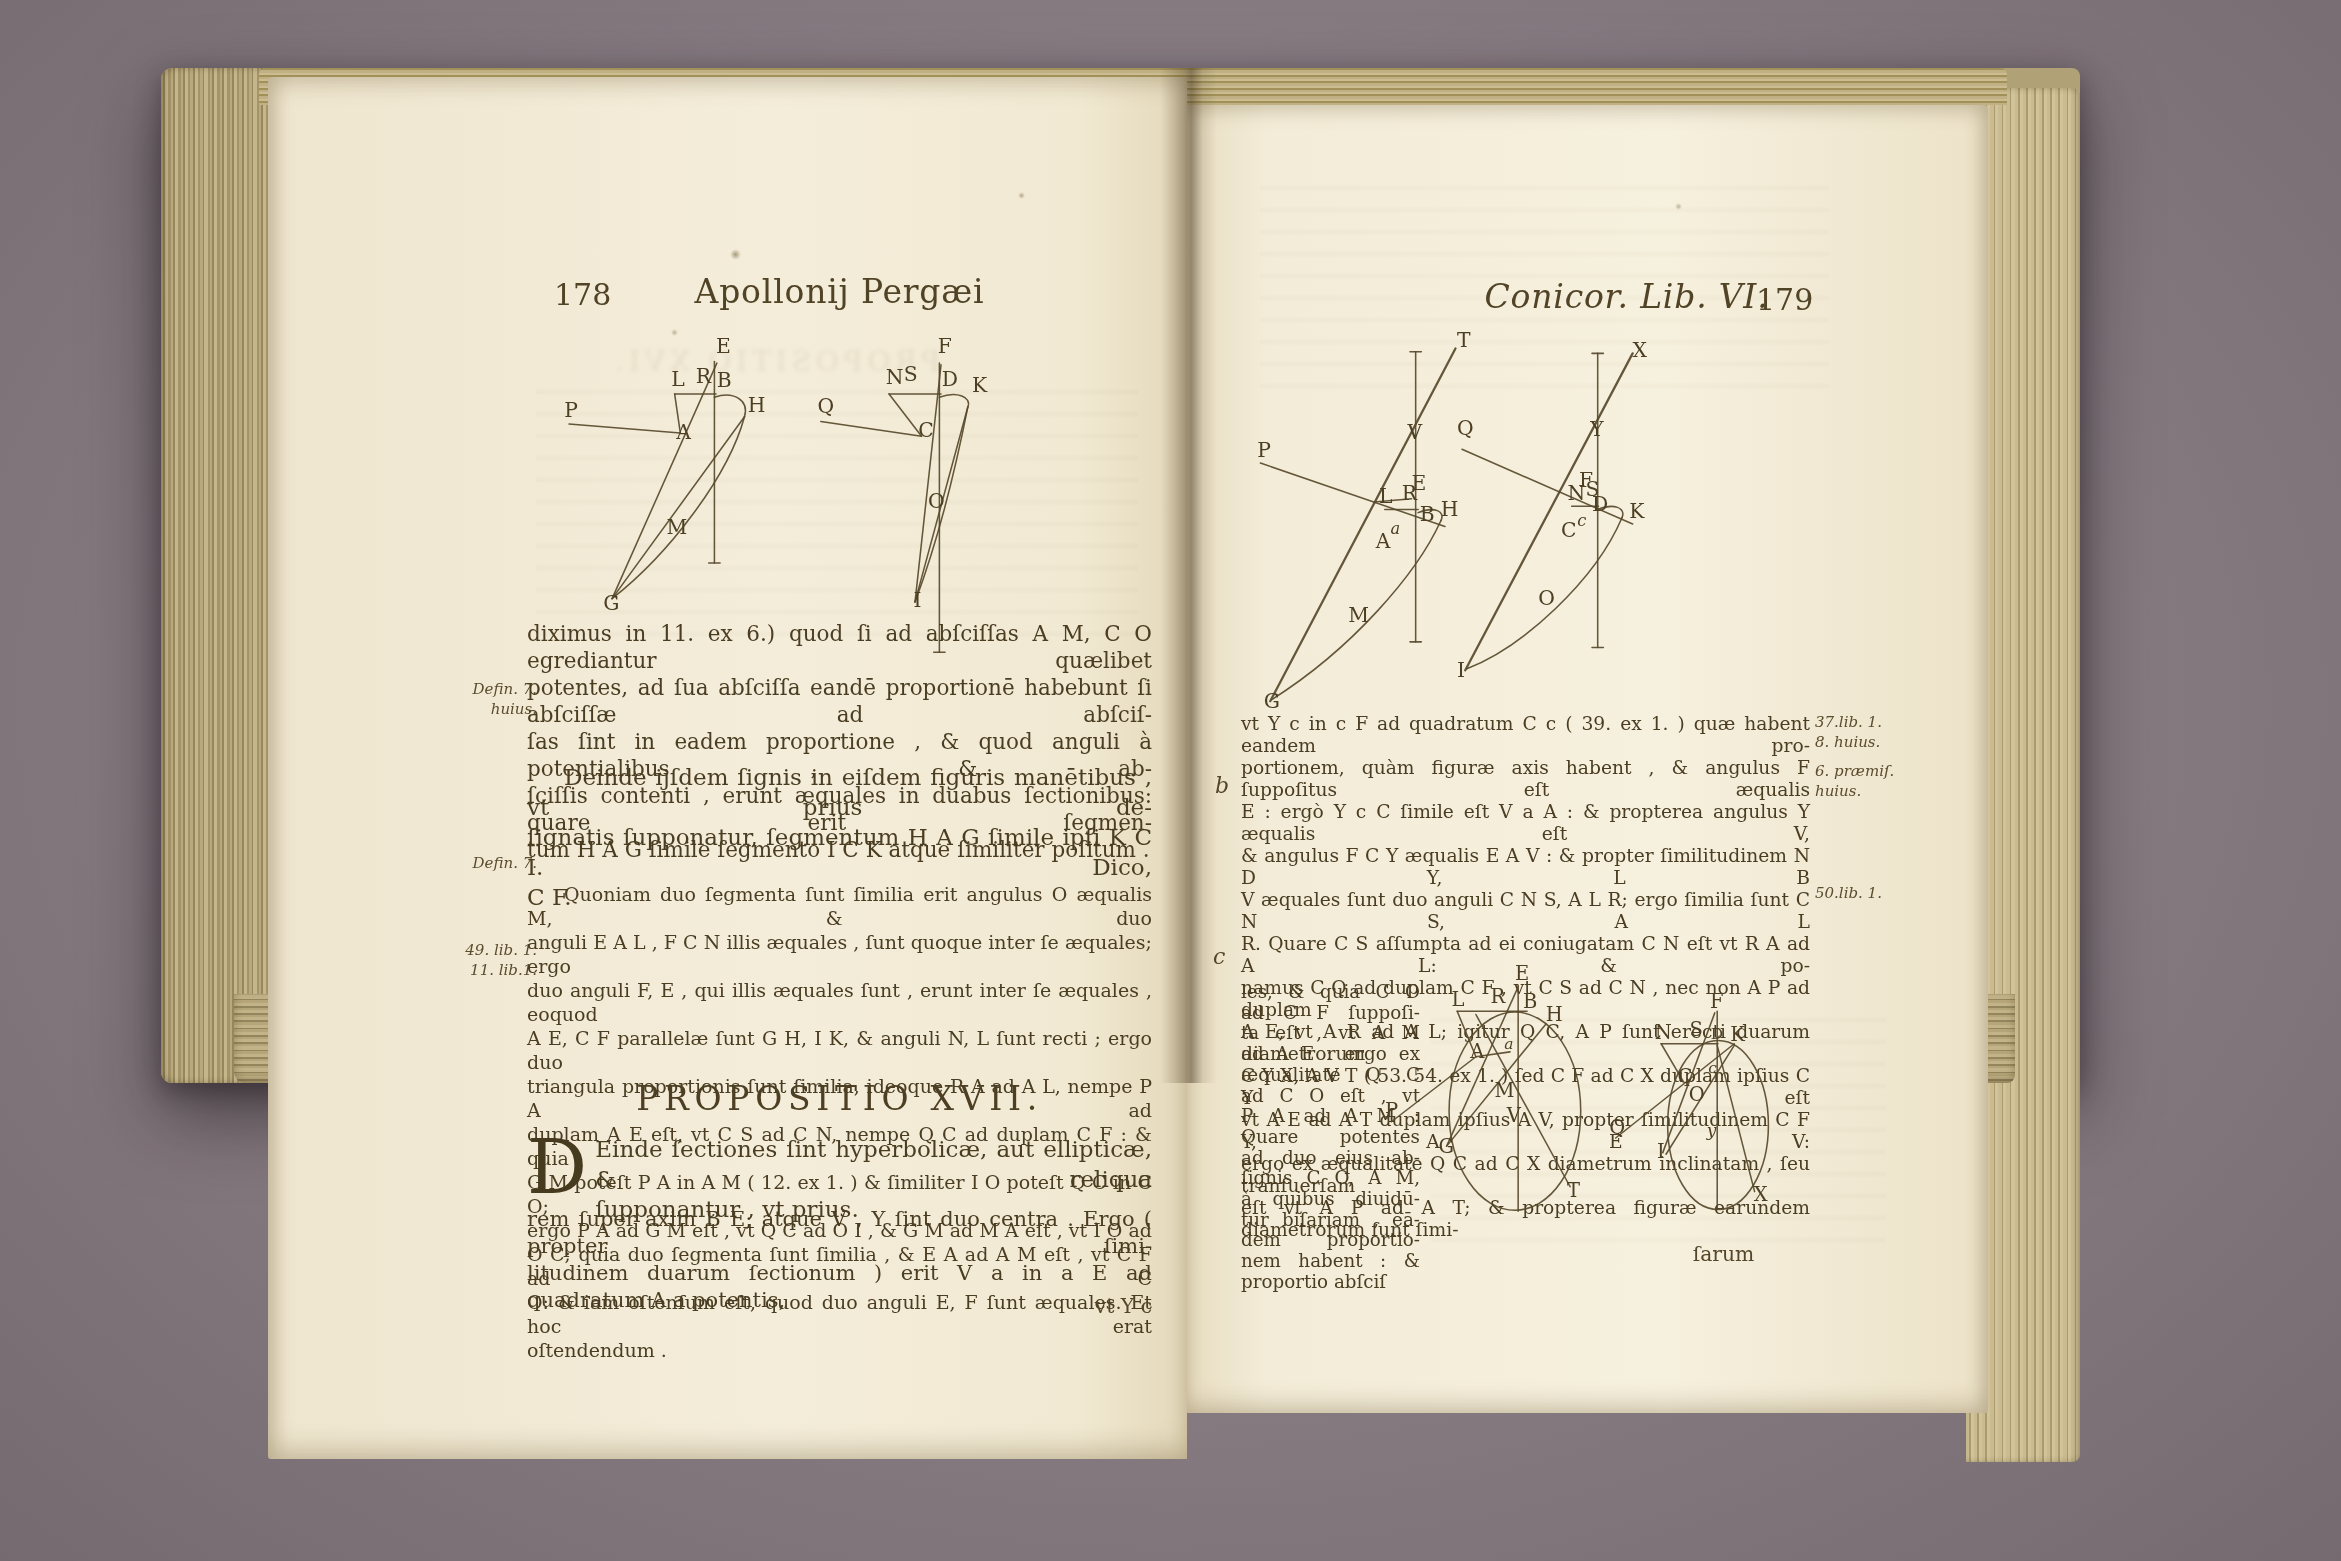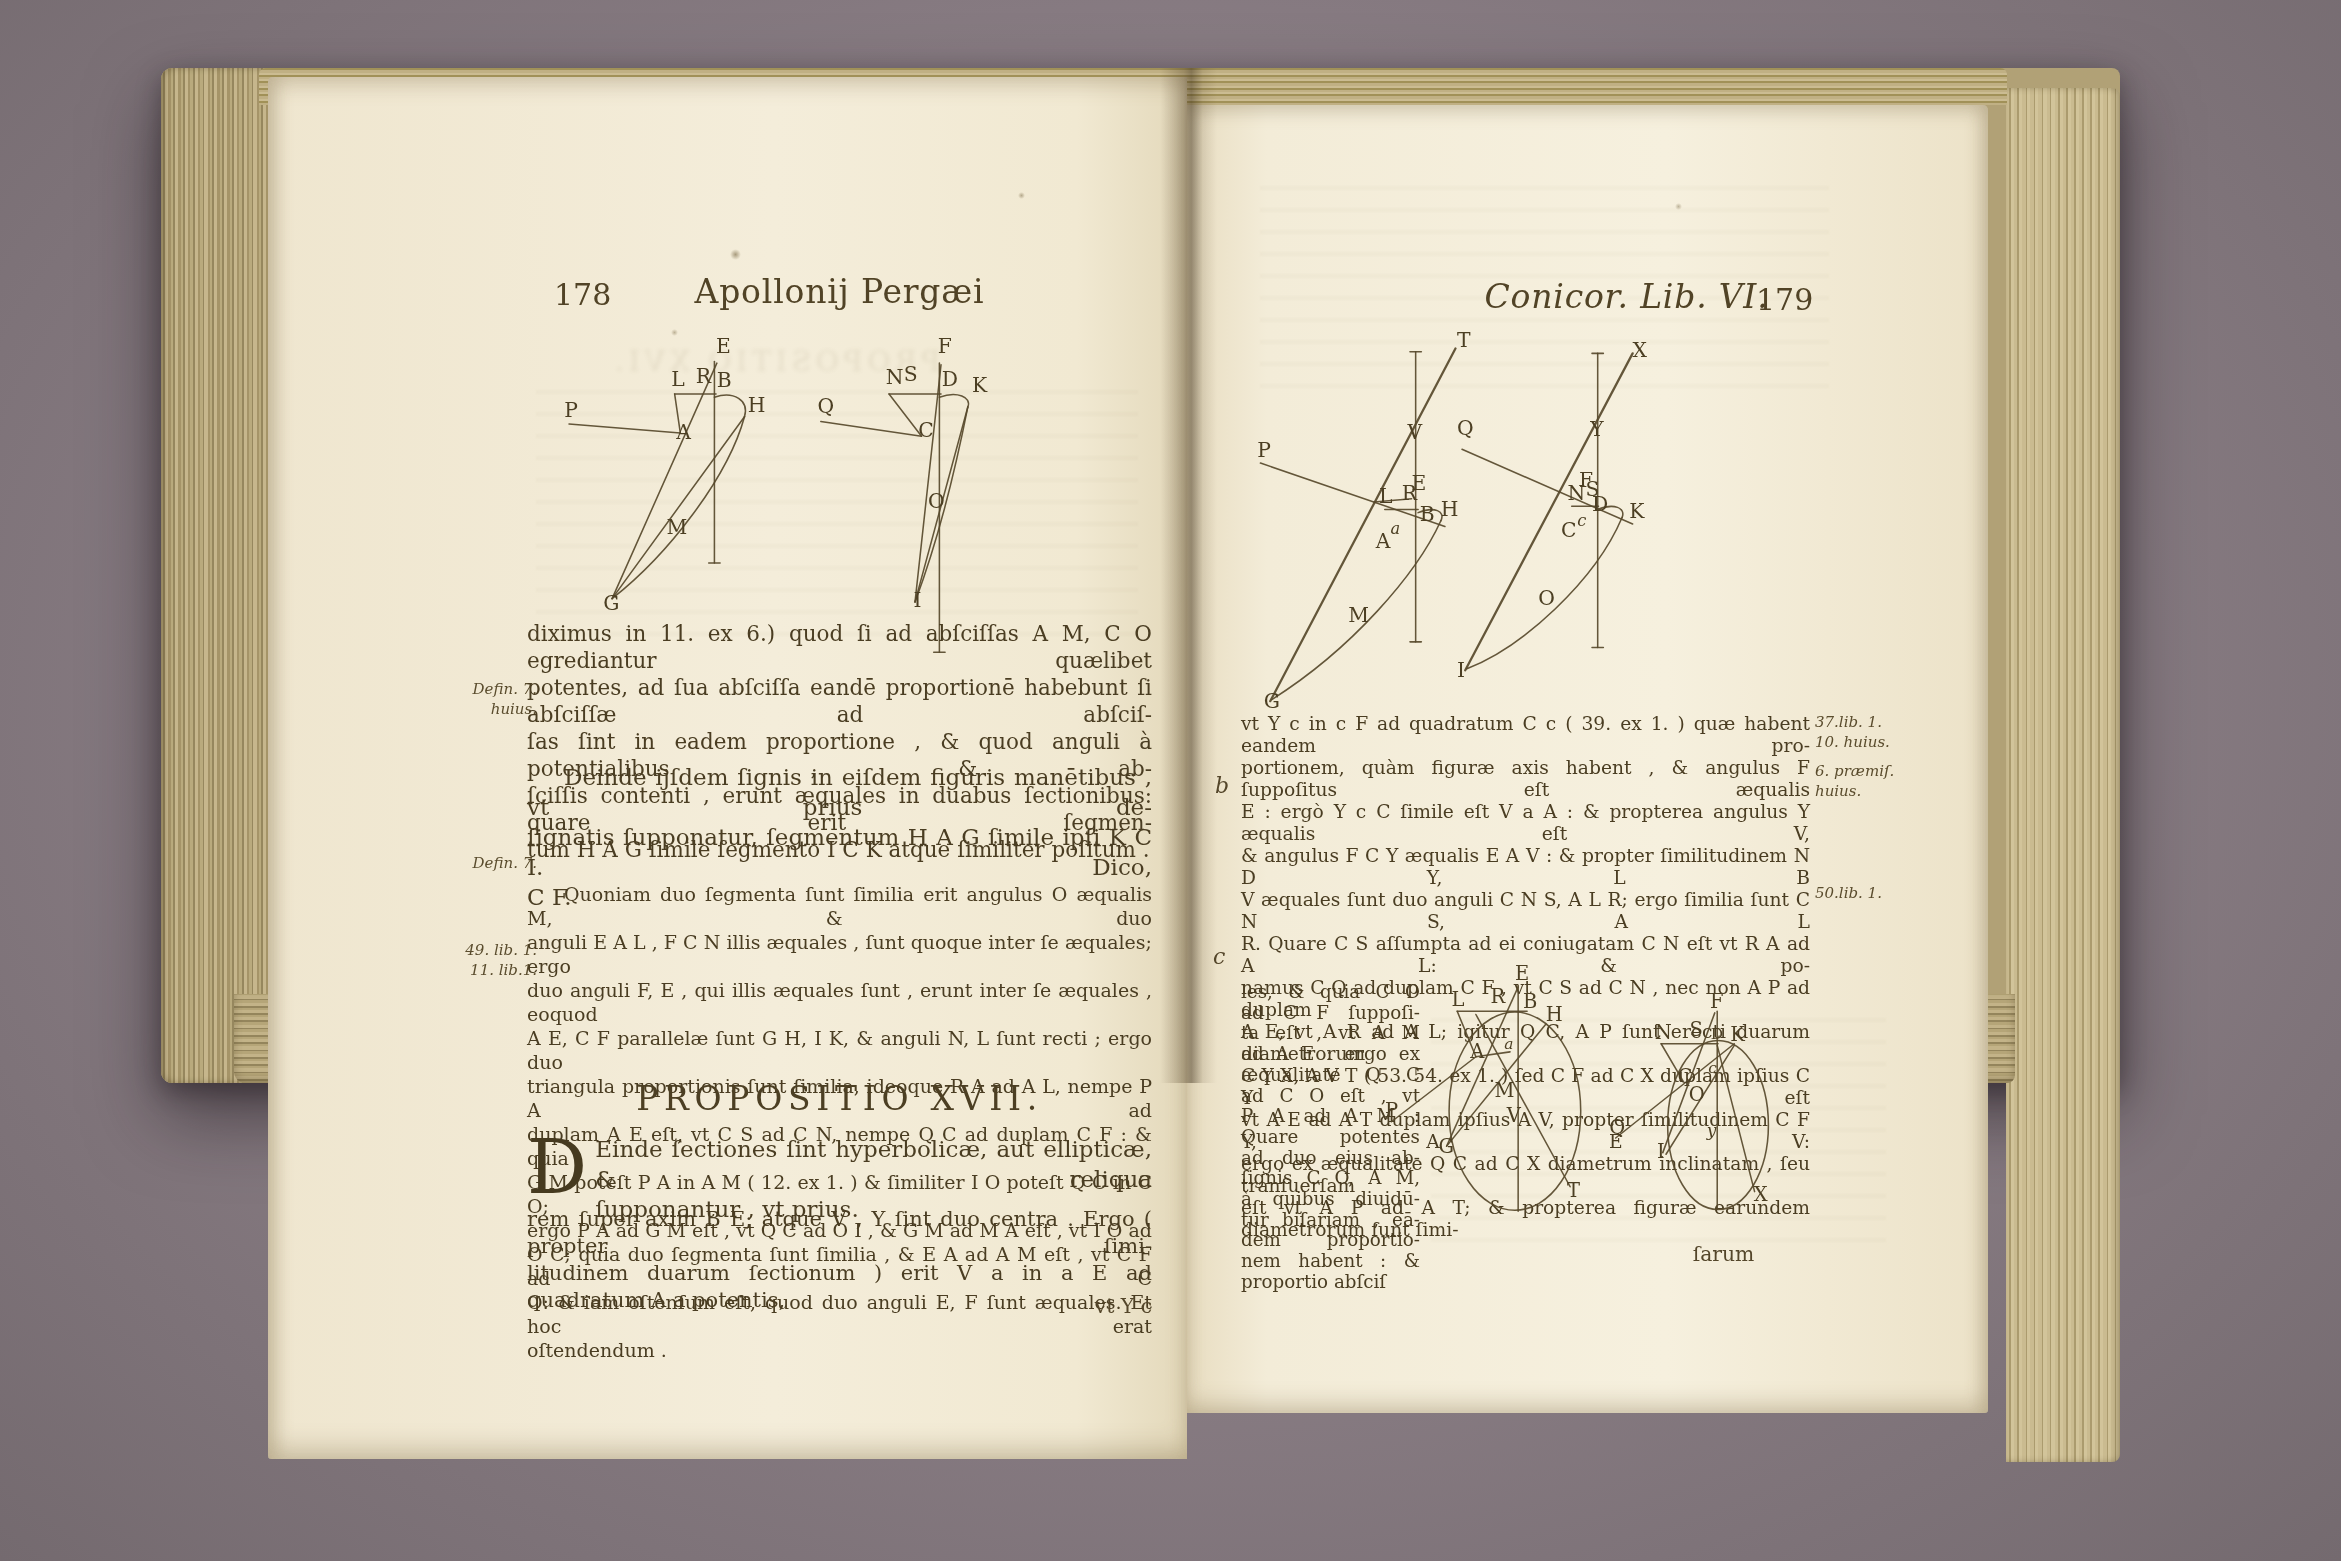--- a/index.html
+++ b/index.html
@@ -1,19 +1,19 @@
 <!DOCTYPE html>
 <html style="font-size:13px"><head>
 <meta charset="utf-8">
 <style>
   html,body{margin:0;padding:0;}
   body{width:2342px;height:1561px;background:#857a80;font-family:"DejaVu Serif",serif;overflow:hidden;}
   #stage{position:absolute;inset:0;background:radial-gradient(ellipse at 50% 45%, #918590 0%, #877b82 55%, #746a6f 100%);}
   
-  #book{position:absolute;left:161px;top:68px;width:1919px;height:1015px;background:#b1a176;border-radius:11.4px 8.1px 8.1px 11.4px;box-shadow:0 33px 73px rgba(30,22,28,.55), 0 8.1px 24.4px rgba(30,22,28,.4);padding-left:40px;}
+  #book{position:absolute;left:161px;top:68px;width:1919px;height:1015px;background:#b1a176;border-radius:11.4px 8.1px 8.1px 11.4px;box-shadow:0 33px 73px rgba(30,22,28,.55), 0 8.1px 24.4px rgba(30,22,28,.4);}
   .edge-left{position:absolute;left:0;top:0;width:122px;height:100%;border-radius:11.4px 0 0 11.4px;background:repeating-linear-gradient(90deg,#b9aa7d 0 2.4px,#96875e 2.4px 4.1px,#c6b68c 4.1px 7.3px,#a59468 7.3px 9.8px);box-shadow:inset 3.3px 0 6.5px rgba(60,45,20,.35);}
   .edge-right{position:absolute;right:0;top:19.5px;width:114px;height:1374px;border-radius:0 8.1px 8.1px 0;background:repeating-linear-gradient(90deg,#cabb90 0 3.3px,#ab9b6e 3.3px 4.9px,#d2c49a 4.9px 8.1px);box-shadow:inset -3.3px 0 6.5px rgba(60,45,20,.3);}
   .edge-bottom{position:absolute;left:73px;bottom:0;width:1781px;height:89px;background:repeating-linear-gradient(0deg,#b5a578 0 2.4px,#94855c 2.4px 4.1px,#c3b388 4.1px 7.3px);border-radius:0 0 8.1px 11.4px;box-shadow:inset 0 -4.1px 8.1px rgba(60,45,20,.3);}
   .edge-top{position:absolute;left:98px;top:0;width:1748px;height:37px;background:repeating-linear-gradient(0deg,#c0b084 0 2.4px,#a19158 2.4px 4.1px,#cbbc92 4.1px 6.5px);border-radius:6.5px 6.5px 0 0;}
   
   .page{position:absolute;color:#4a3d22;}
   #page-left{left:107px;top:9px;width:919px;height:1382px;background:linear-gradient(to right,#efe6cf 0%,#f4edda 55%,#f1e9d2 88%,#e3d8ba 100%);border-radius:4.9px 0 0 3.3px;box-shadow:inset 0 11.4px 18px rgba(120,100,60,.18), inset 0 -14.6px 21px rgba(120,100,60,.22), inset 11.4px 0 16.3px rgba(120,100,60,.15);}
   #page-right{left:1026px;top:37px;width:801px;height:1308px;background:linear-gradient(to right,#e8ddc1 0%,#f3ecd8 10%,#f6f0de 60%,#ece2c8 100%);border-radius:0 4.9px 3.3px 0;box-shadow:inset 0 9.8px 16.3px rgba(120,100,60,.16), inset 0 -13px 19.5px rgba(120,100,60,.2), inset -9.8px 0 14.6px rgba(120,100,60,.16);}
   #gutter{position:absolute;left:999px;top:0;width:57px;height:100%;background:linear-gradient(to right,rgba(70,52,25,0) 0%,rgba(70,52,25,.30) 42%,rgba(50,36,16,.42) 55%,rgba(70,52,25,.12) 75%,rgba(70,52,25,0) 100%);pointer-events:none;}
   
@@ -206,21 +206,21 @@
           <text x="400" y="242" class="dlbl" font-size="20" font-style="italic">c</text>
           <text x="352" y="340" class="dlbl" font-size="25">O</text>
           <text x="252" y="428" class="dlbl" font-size="25">I</text>
         </svg>
 
       <div class="abs sideletter" style="left:28px;top:668px;">b</div>
       <div class="abs sideletter" style="left:26px;top:839px;">c</div>
 
       <div class="abs mnote mnote-r" style="left:628px;top:608px;width:106px;">
         <div>37.lib. 1.</div>
-          <div>10. huius.</div>
+          <div>8. huius.</div>
       </div>
       <div class="abs mnote mnote-r" style="left:628px;top:657px;width:106px;">
         <div>6. præmiſ.</div>
           <div>huius.</div>
       </div>
       <div class="abs mnote mnote-r" style="left:628px;top:779px;width:106px;">50.lib. 1.</div>
 
       <div class="abs jblock blockF" style="left:54px;top:608px;width:569px;">
           <div class="tl just">vt Y c in c F ad quadratum C c ( 39. ex 1. ) quæ habent  eandem pro-</div>
           <div class="tl just">portionem, quàm figuræ axis habent , &amp; angulus F ſuppoſitus  eſt æqualis</div>

